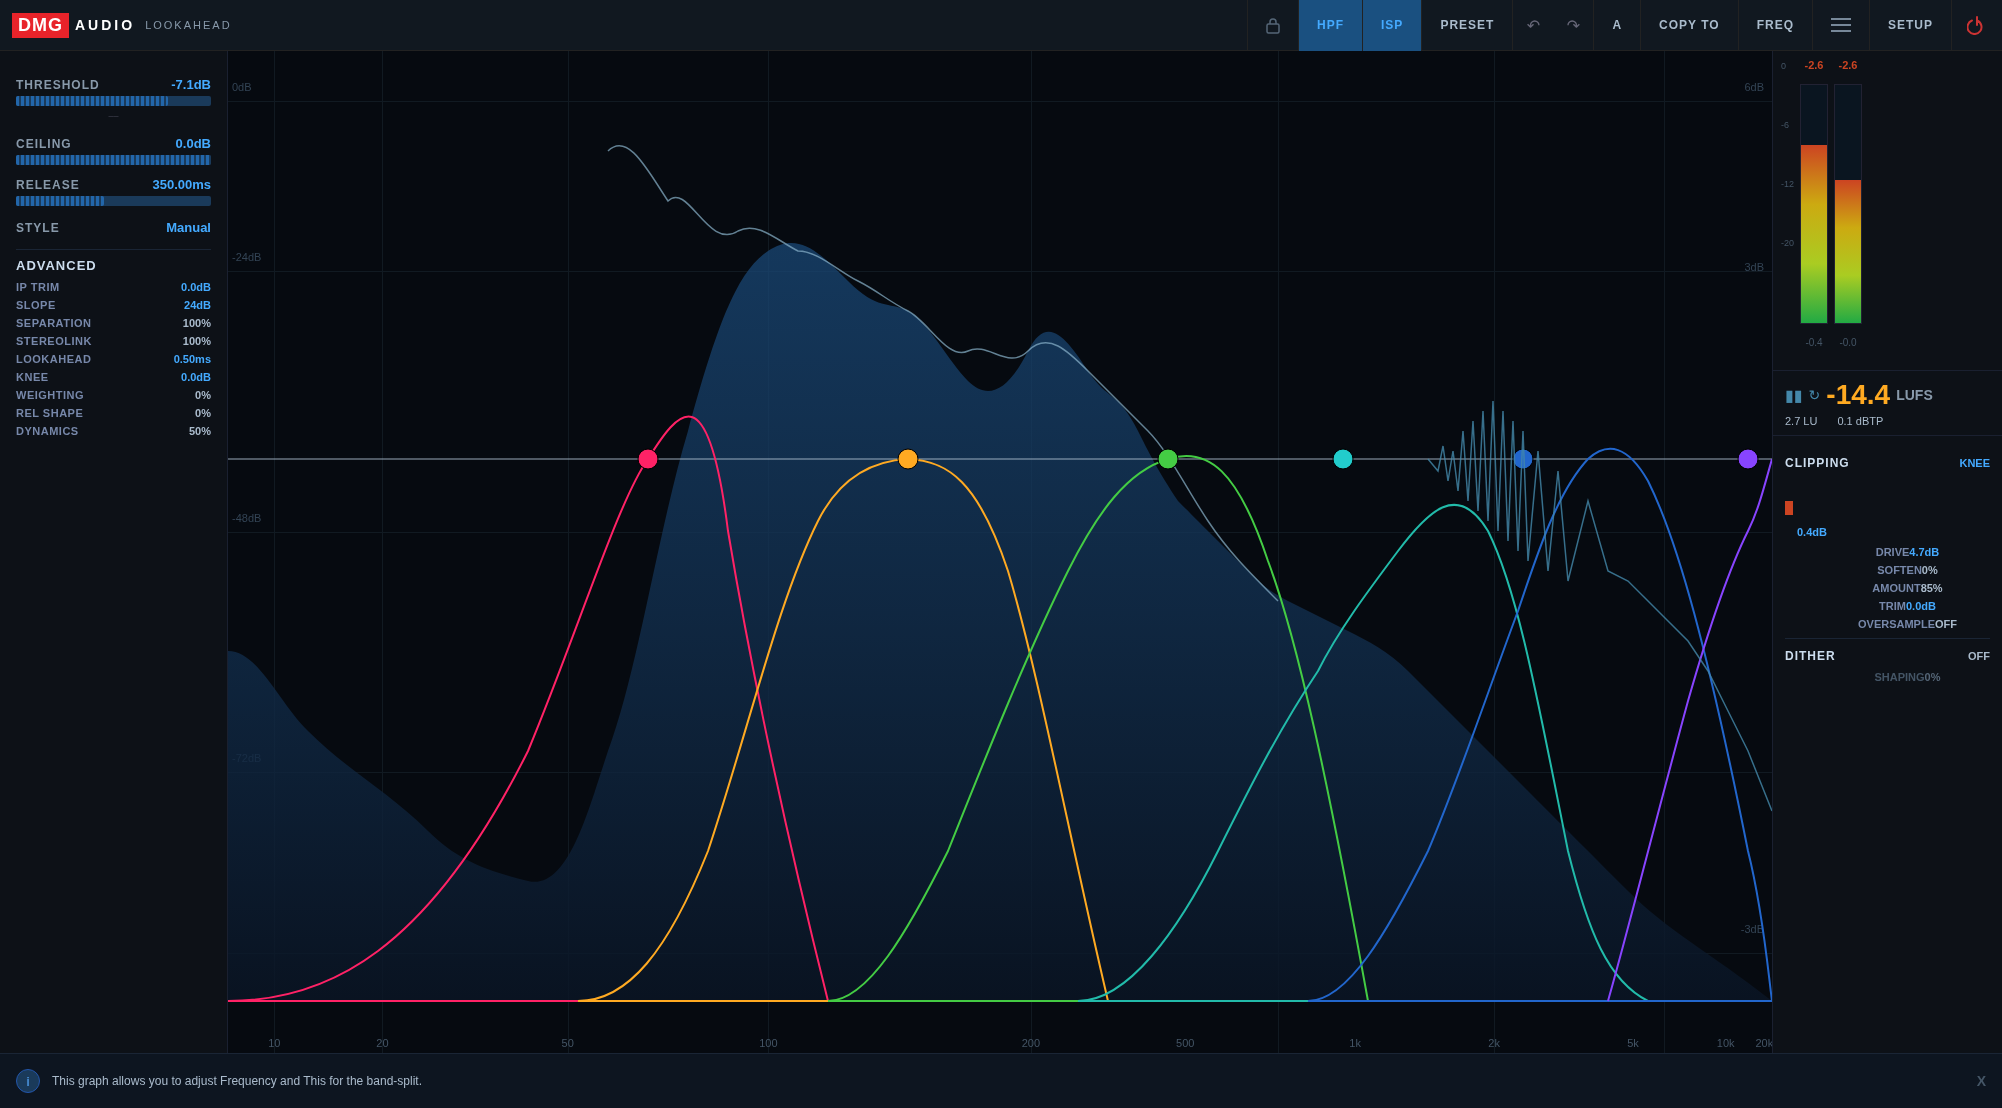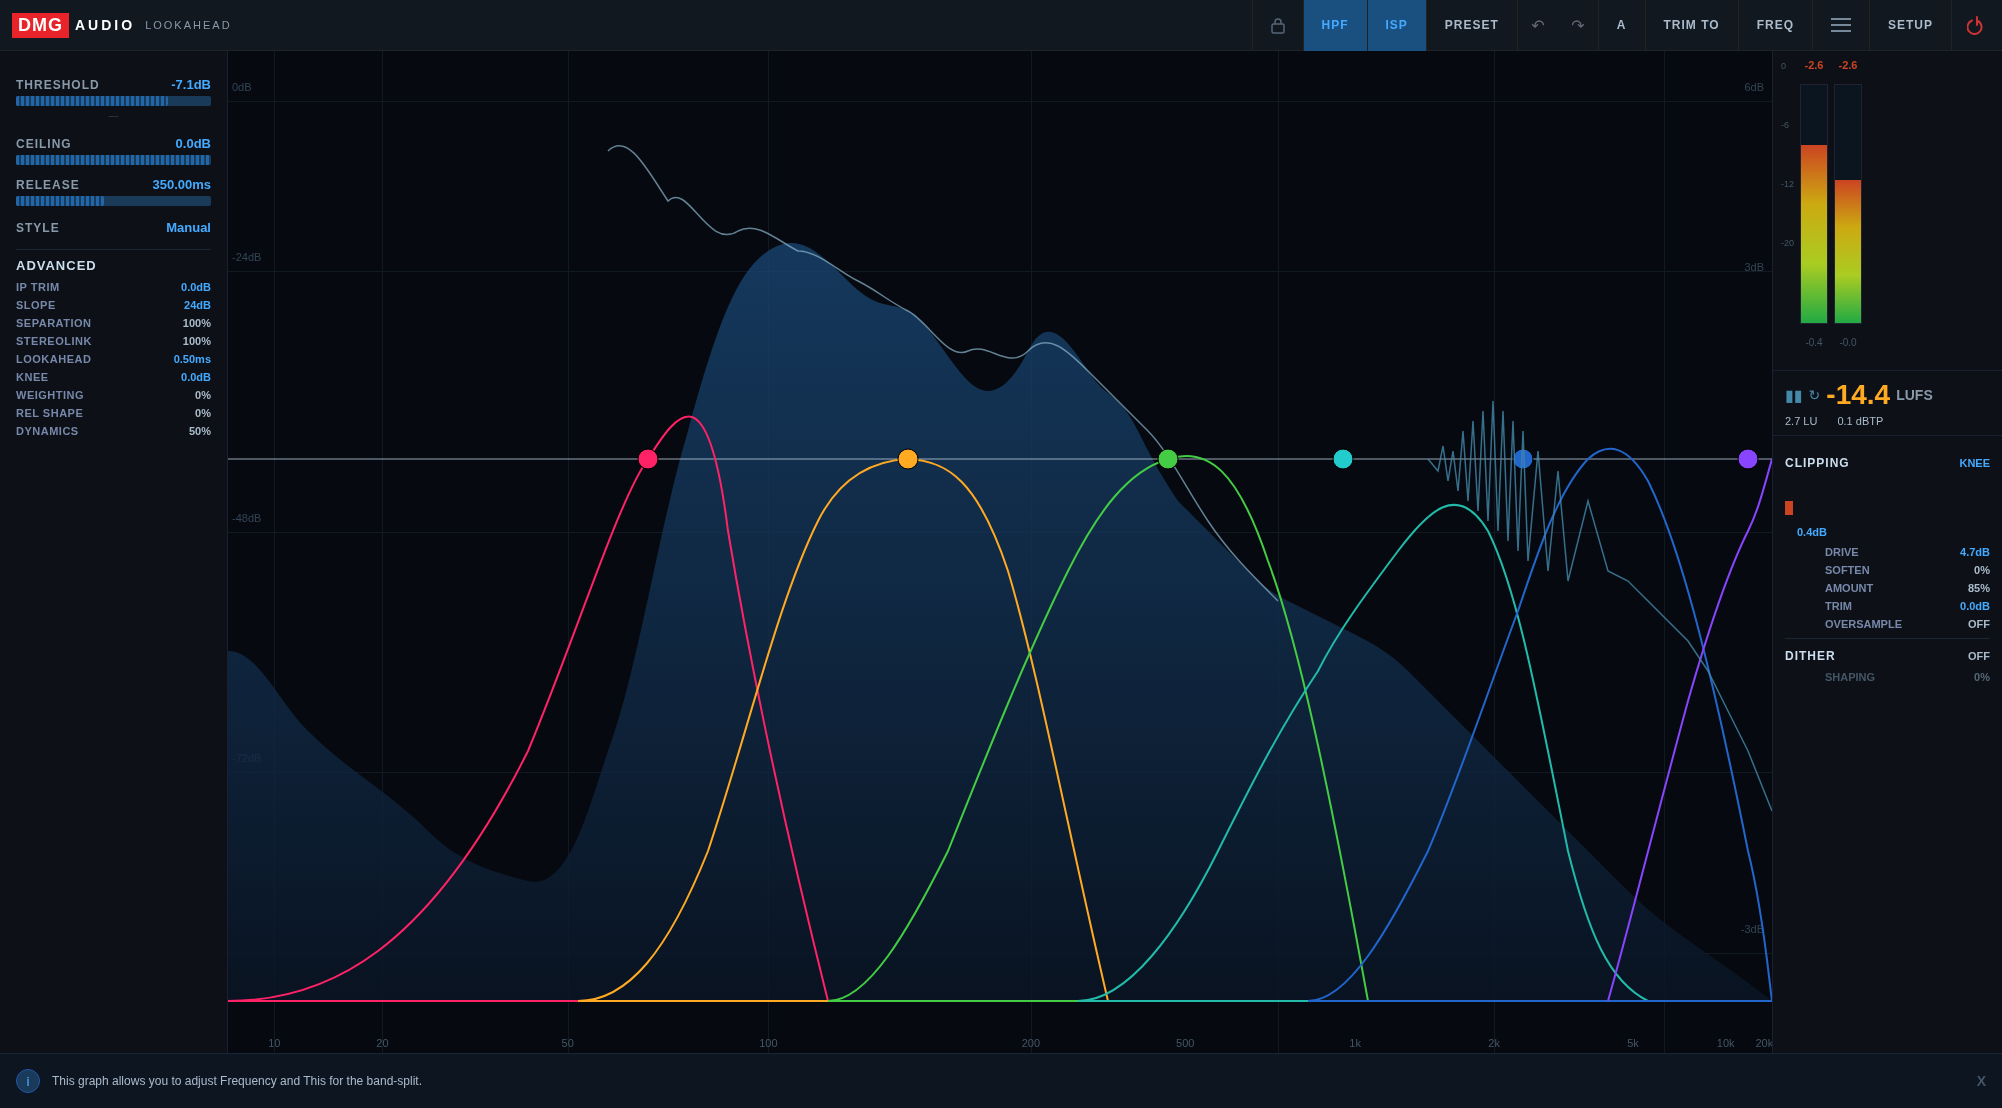--- a/index.html
+++ b/index.html
@@ -305,21 +305,21 @@
     }
     .right-section-link {
       color: #44aaff;
       font-size: 11px;
       font-weight: 700;
       cursor: pointer;
     }
     .right-param-row {
       display: flex;
       align-items: baseline;
-      justify-content: space-between;
+      justify-content: center;
       margin-bottom: 6px;
       padding-left: 40px;
     }
     .right-label {
       color: #7788aa;
       font-size: 11px;
       font-weight: 600;
     }
     .right-value {
       color: #44aaff;
@@ -439,21 +439,21 @@
     </svg>
   </div>
   <div class="topbar-btn active">HPF</div>
   <div class="topbar-btn active">ISP</div>
   <div class="topbar-btn">PRESET</div>
   <div class="undo-redo-area">
     <div class="undo-btn">↶</div>
     <div class="redo-btn">↷</div>
   </div>
   <div class="topbar-btn">A</div>
-  <div class="topbar-btn">TRIM TO</div>
+  <div class="topbar-btn">COPY TO</div>
   <div class="topbar-btn">FREQ</div>
   <div class="topbar-btn">
     <svg width="20" height="14" viewBox="0 0 20 14" fill="none">
       <rect y="0" width="20" height="2" fill="#778899"></rect>
       <rect y="6" width="20" height="2" fill="#778899"></rect>
       <rect y="12" width="20" height="2" fill="#778899"></rect>
     </svg>
   </div>
   <div class="topbar-btn">SETUP</div>
   <div class="power-btn">

